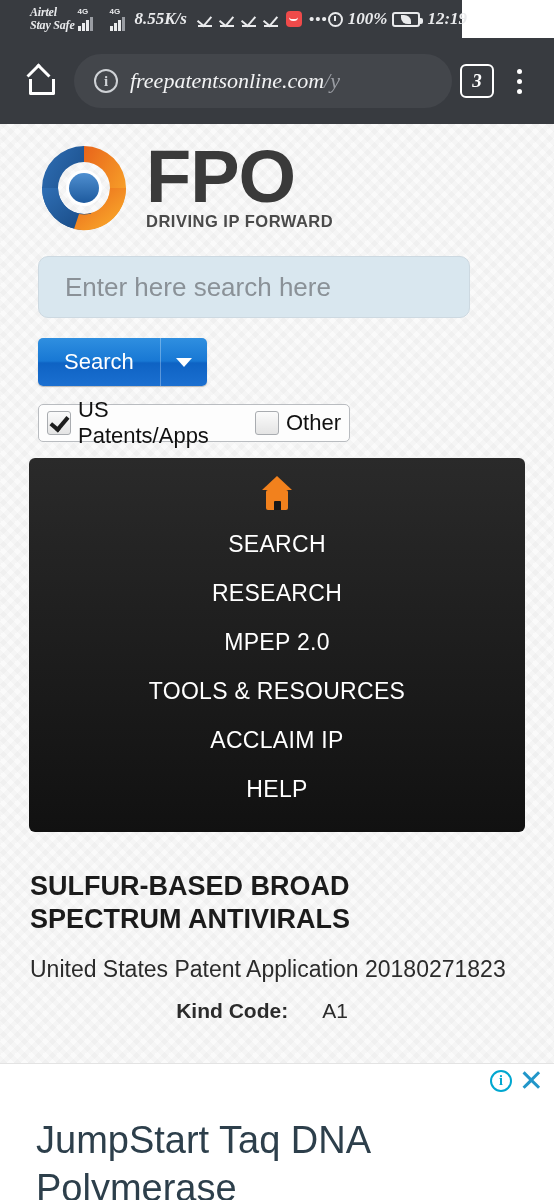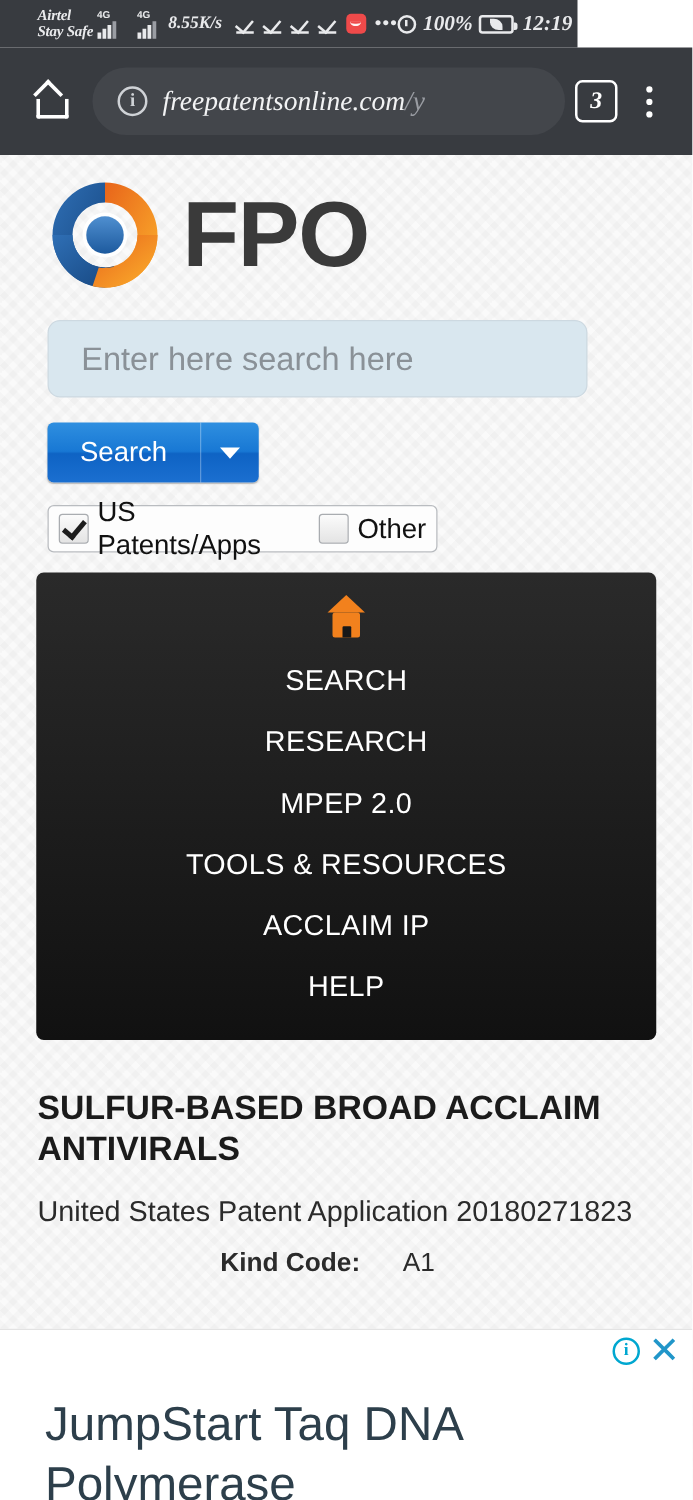--- a/index.html
+++ b/index.html
@@ -27,21 +27,21 @@
     white-space:nowrap;
   }
   .sig-group{ display:flex; align-items:flex-end; gap:17px; margin-left:3px;justify-content:space-between; }
   .sig{ display:flex; align-items:flex-end; gap:1px; position:relative; padding-top:9px;}
   .sig .g{ position:absolute; top:-1px; left:0; font-size:8px; font-weight:bold; font-family:"Liberation Sans",sans-serif;}
   .sig .b{ width:3px; background:#e9eaec; }
   .sig .b1{height:5px;} .sig .b2{height:8px;} .sig .b3{height:11px;} .sig .b4{height:14px;}
   .sig .dim{ background:#9a9da3; }
   .netspeed{
     font-family:"Liberation Serif", serif;
-    font-style:italic; font-weight:bold; font-size:14px;
+    font-style:italic; font-weight:bold; font-size:17px;
     margin-left:10px; white-space:nowrap;
   }
   .noti-icons{ display:flex; align-items:center; gap:7px; margin-left:11px; }
   .check-ic{ width:15px; height:15px; position:relative; }
   .check-ic:before{
     content:""; position:absolute; left:2px; top:1px;
     width:7px; height:11px; border:solid #e9eaec;
     border-width:0 2px 2px 0; transform:rotate(40deg);
   }
   .check-ic:after{
@@ -316,20 +316,21 @@
         <path d="M50 6 A42 42 0 0 0 50 90 L50 74 A26 26 0 0 1 50 22 Z" fill="url(#gblue)"></path>
         <path d="M50 6 A42 42 0 0 1 50 90 L50 74 A26 26 0 0 0 50 22 Z" fill="url(#gorange)"></path>
         <path d="M8 48 A42 42 0 0 0 62 88 L57 73 A26 26 0 0 1 24 48 Z" fill="url(#gblue)"></path>
         <path d="M92 48 A42 42 0 0 1 40 89 L45 74 A26 26 0 0 0 76 48 Z" fill="url(#gorange)"></path>
         <circle cx="50" cy="48" r="18" fill="#ffffff"></circle>
         <circle cx="50" cy="48" r="15" fill="url(#gdot)"></circle>
       </svg>
     </div>
     <div class="logo-word">
       <div class="fpo-text">FPO</div>
+      <div class="fpo-tag">DRIVING IP FORWARD</div>
     </div>
   </div>
 
   <div class="search-input">
     <span>Enter here search here</span>
   </div>
 
   <div class="btn-row">
     <div class="search-btn">
       <div class="lbl">Search</div>
@@ -355,21 +356,21 @@
     </div>
     <div class="nav-item">SEARCH</div>
     <div class="nav-item">RESEARCH</div>
     <div class="nav-item">MPEP 2.0</div>
     <div class="nav-item">TOOLS &amp; RESOURCES</div>
     <div class="nav-item">ACCLAIM IP</div>
     <div class="nav-item">HELP</div>
   </div>
 
   <div class="patent">
-    <div class="p-title">SULFUR-BASED BROAD ACCLAIM ANTIVIRALS</div>
+    <div class="p-title">SULFUR-BASED BROAD SPECTRUM ANTIVIRALS</div>
     <div class="p-appno">United States Patent Application 20180271823</div>
     <div class="p-kind">
       <b>Kind Code:</b><span class="val">A1</span>
     </div>
   </div>
 
   <div class="ad">
     <div class="ad-ctrl">
       <span class="ad-i">i</span>
       <span class="ad-x">✕</span>

